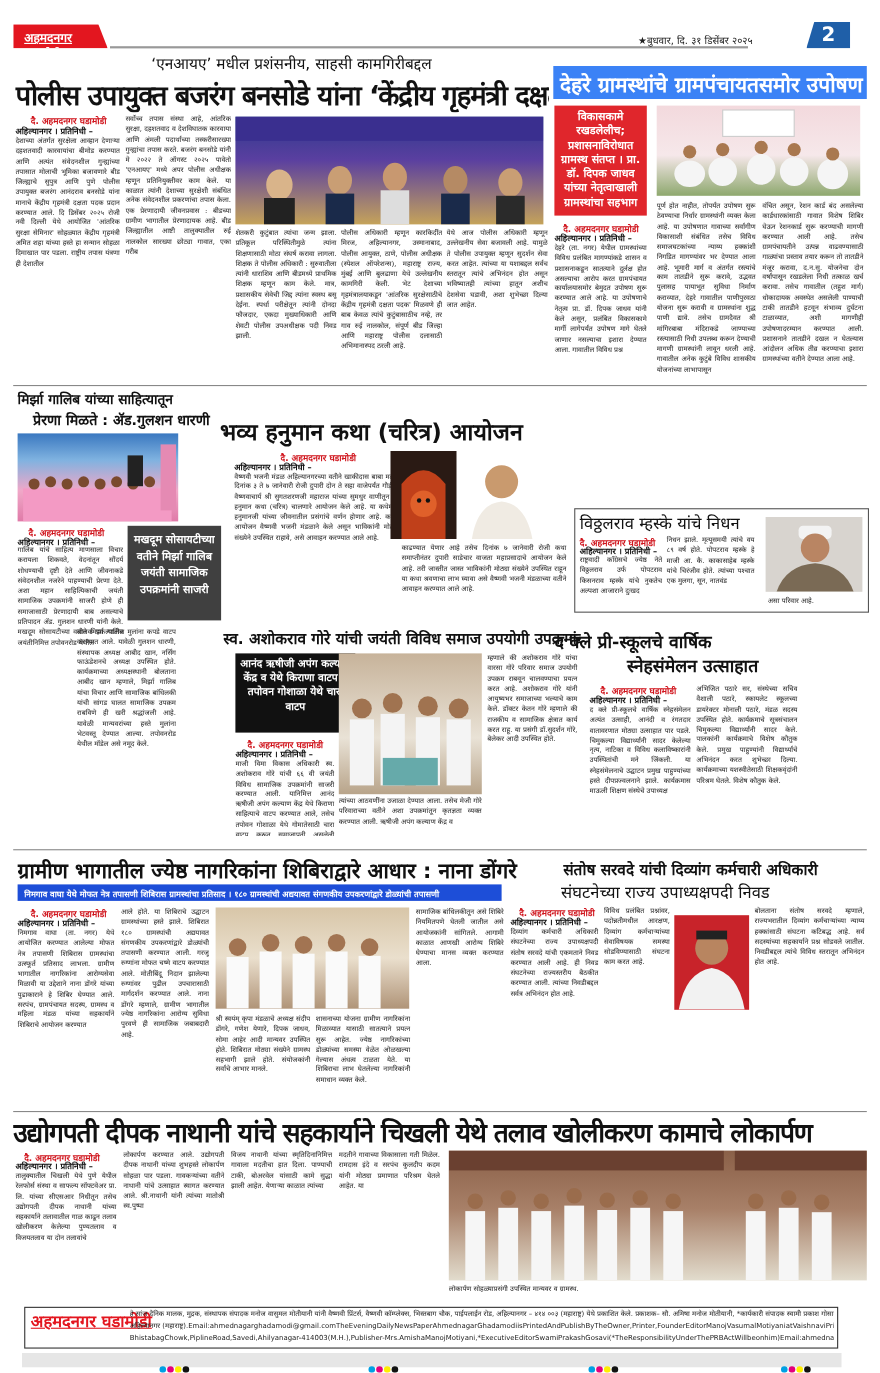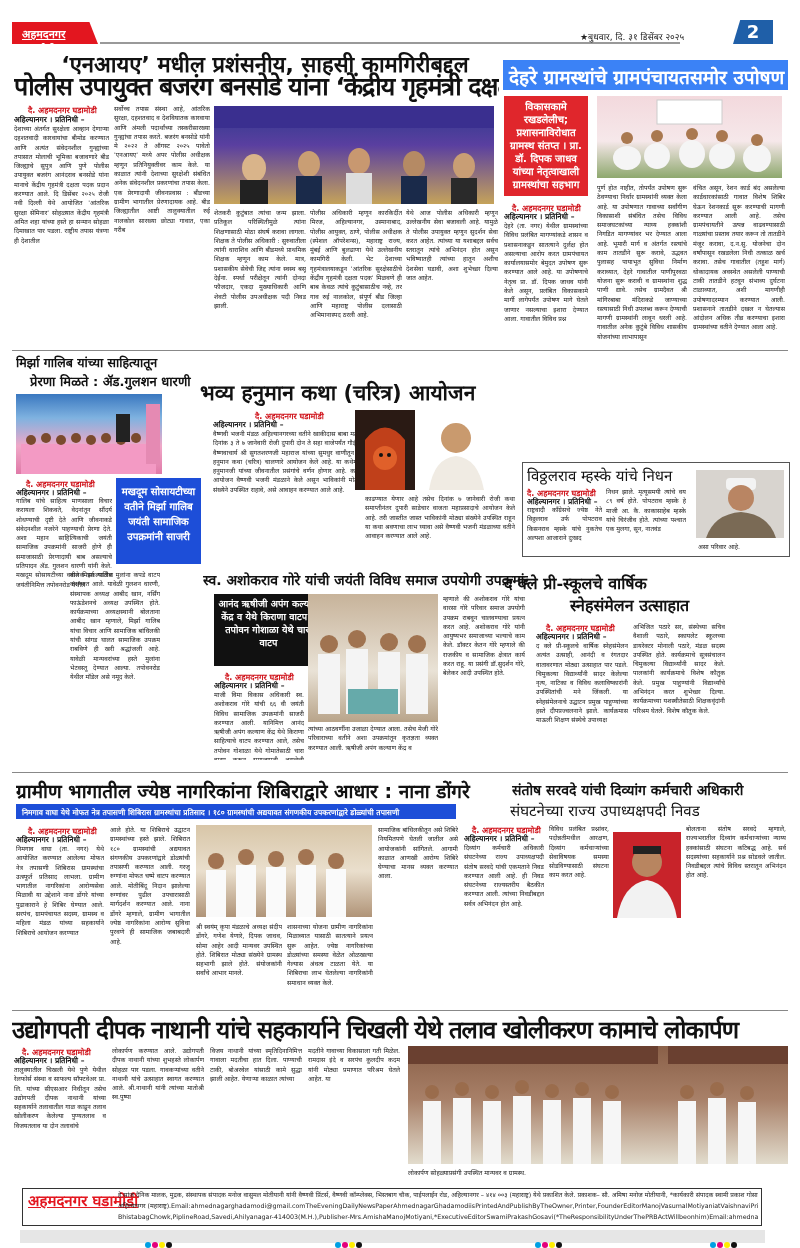--- a/index.html
+++ b/index.html
@@ -2,27 +2,27 @@
 <html><head>
 <meta charset="utf-8">
 <style>
   * { box-sizing: border-box; margin: 0; padding: 0; }
   body { width: 800px; height: 1248px; background: #fff; font-family: "DejaVu Sans", sans-serif; color: #111; position: relative; overflow: hidden; }
   .abs { position: absolute; }
   .masthead-tag { left: 12px; top: 22px; width: 86px; height: 22px; background: #e3161f; color: #fff; font-weight: bold; font-size: 11px; padding: 4px 0 0 10px; clip-path: polygon(0 0, 90% 0, 100% 100%, 0 100%); text-decoration: underline; }
   .masthead-rule { left: 100px; top: 42px; width: 580px; height: 2px; background: #999; }
   .masthead-date { left: 580px; top: 30px; font-size: 9px; color: #222; white-space: nowrap; }
   .page-num { left: 733px; top: 20px; width: 40px; height: 24px; background: #1f5fa8; color: #fff; font-weight: bold; font-size: 18px; text-align: center; line-height: 24px; clip-path: polygon(18% 0, 100% 0, 100% 100%, 0 100%); }
-  .kicker { font-weight: bold; font-size: 22px; text-align: center; }
+  .kicker { font-weight: normal; font-size: 14px; text-align: center; }
   .headline-xl { font-weight: bold; font-size: 25px; letter-spacing: -1px; white-space: nowrap; }
   .headline-l { font-weight: bold; font-size: 21px; white-space: nowrap; }
   .headline-m { font-weight: bold; font-size: 18px; white-space: nowrap; }
   .dark-banner { background: #3b82f6; color: #fff; font-weight: bold; font-size: 19px; text-align: center; padding: 4px 6px; white-space: nowrap; }
   .red-box { background: #e0262c; color: #fff; font-weight: bold; font-size: 14px; text-align: center; line-height: 22px; padding: 8px 6px; }
-  .navy-box { background: #1d4ed8; color: #fff; font-weight: bold; font-size: 13px; text-align: center; line-height: 21px; padding: 8px 4px; }
+  .navy-box { background: #404040; color: #fff; font-weight: bold; font-size: 13px; text-align: center; line-height: 21px; padding: 8px 4px; }
   .black-box { background: #111; color: #fff; font-weight: bold; font-size: 12px; text-align: center; line-height: 22px; padding: 6px 4px; }
   .pink-bar { background: #1d4ed8; color: #fff; font-size: 9px; font-weight: bold; padding: 3px 6px; white-space: nowrap; overflow: hidden; }
   .byline { color: #d0141c; font-weight: bold; font-size: 8px; }
   .dateline { font-size: 7.5px; font-weight: bold; }
   .body-text { font-family: "DejaVu Serif", serif; font-size: 6.3px; line-height: 9.3px; text-align: justify; color: #222; overflow: hidden; }
   .photo { overflow: hidden; }
   .rule-h { height: 1px; background: #888; }
   .boxed { border: 1px solid #555; }
   .footer-box { left: 22px; top: 1188px; width: 740px; height: 38px; border: 1px solid #333; }
   .footer-logo { left: 28px; top: 1190px; color: #e3161f; font-weight: bold; font-size: 15px; text-decoration: underline; }

